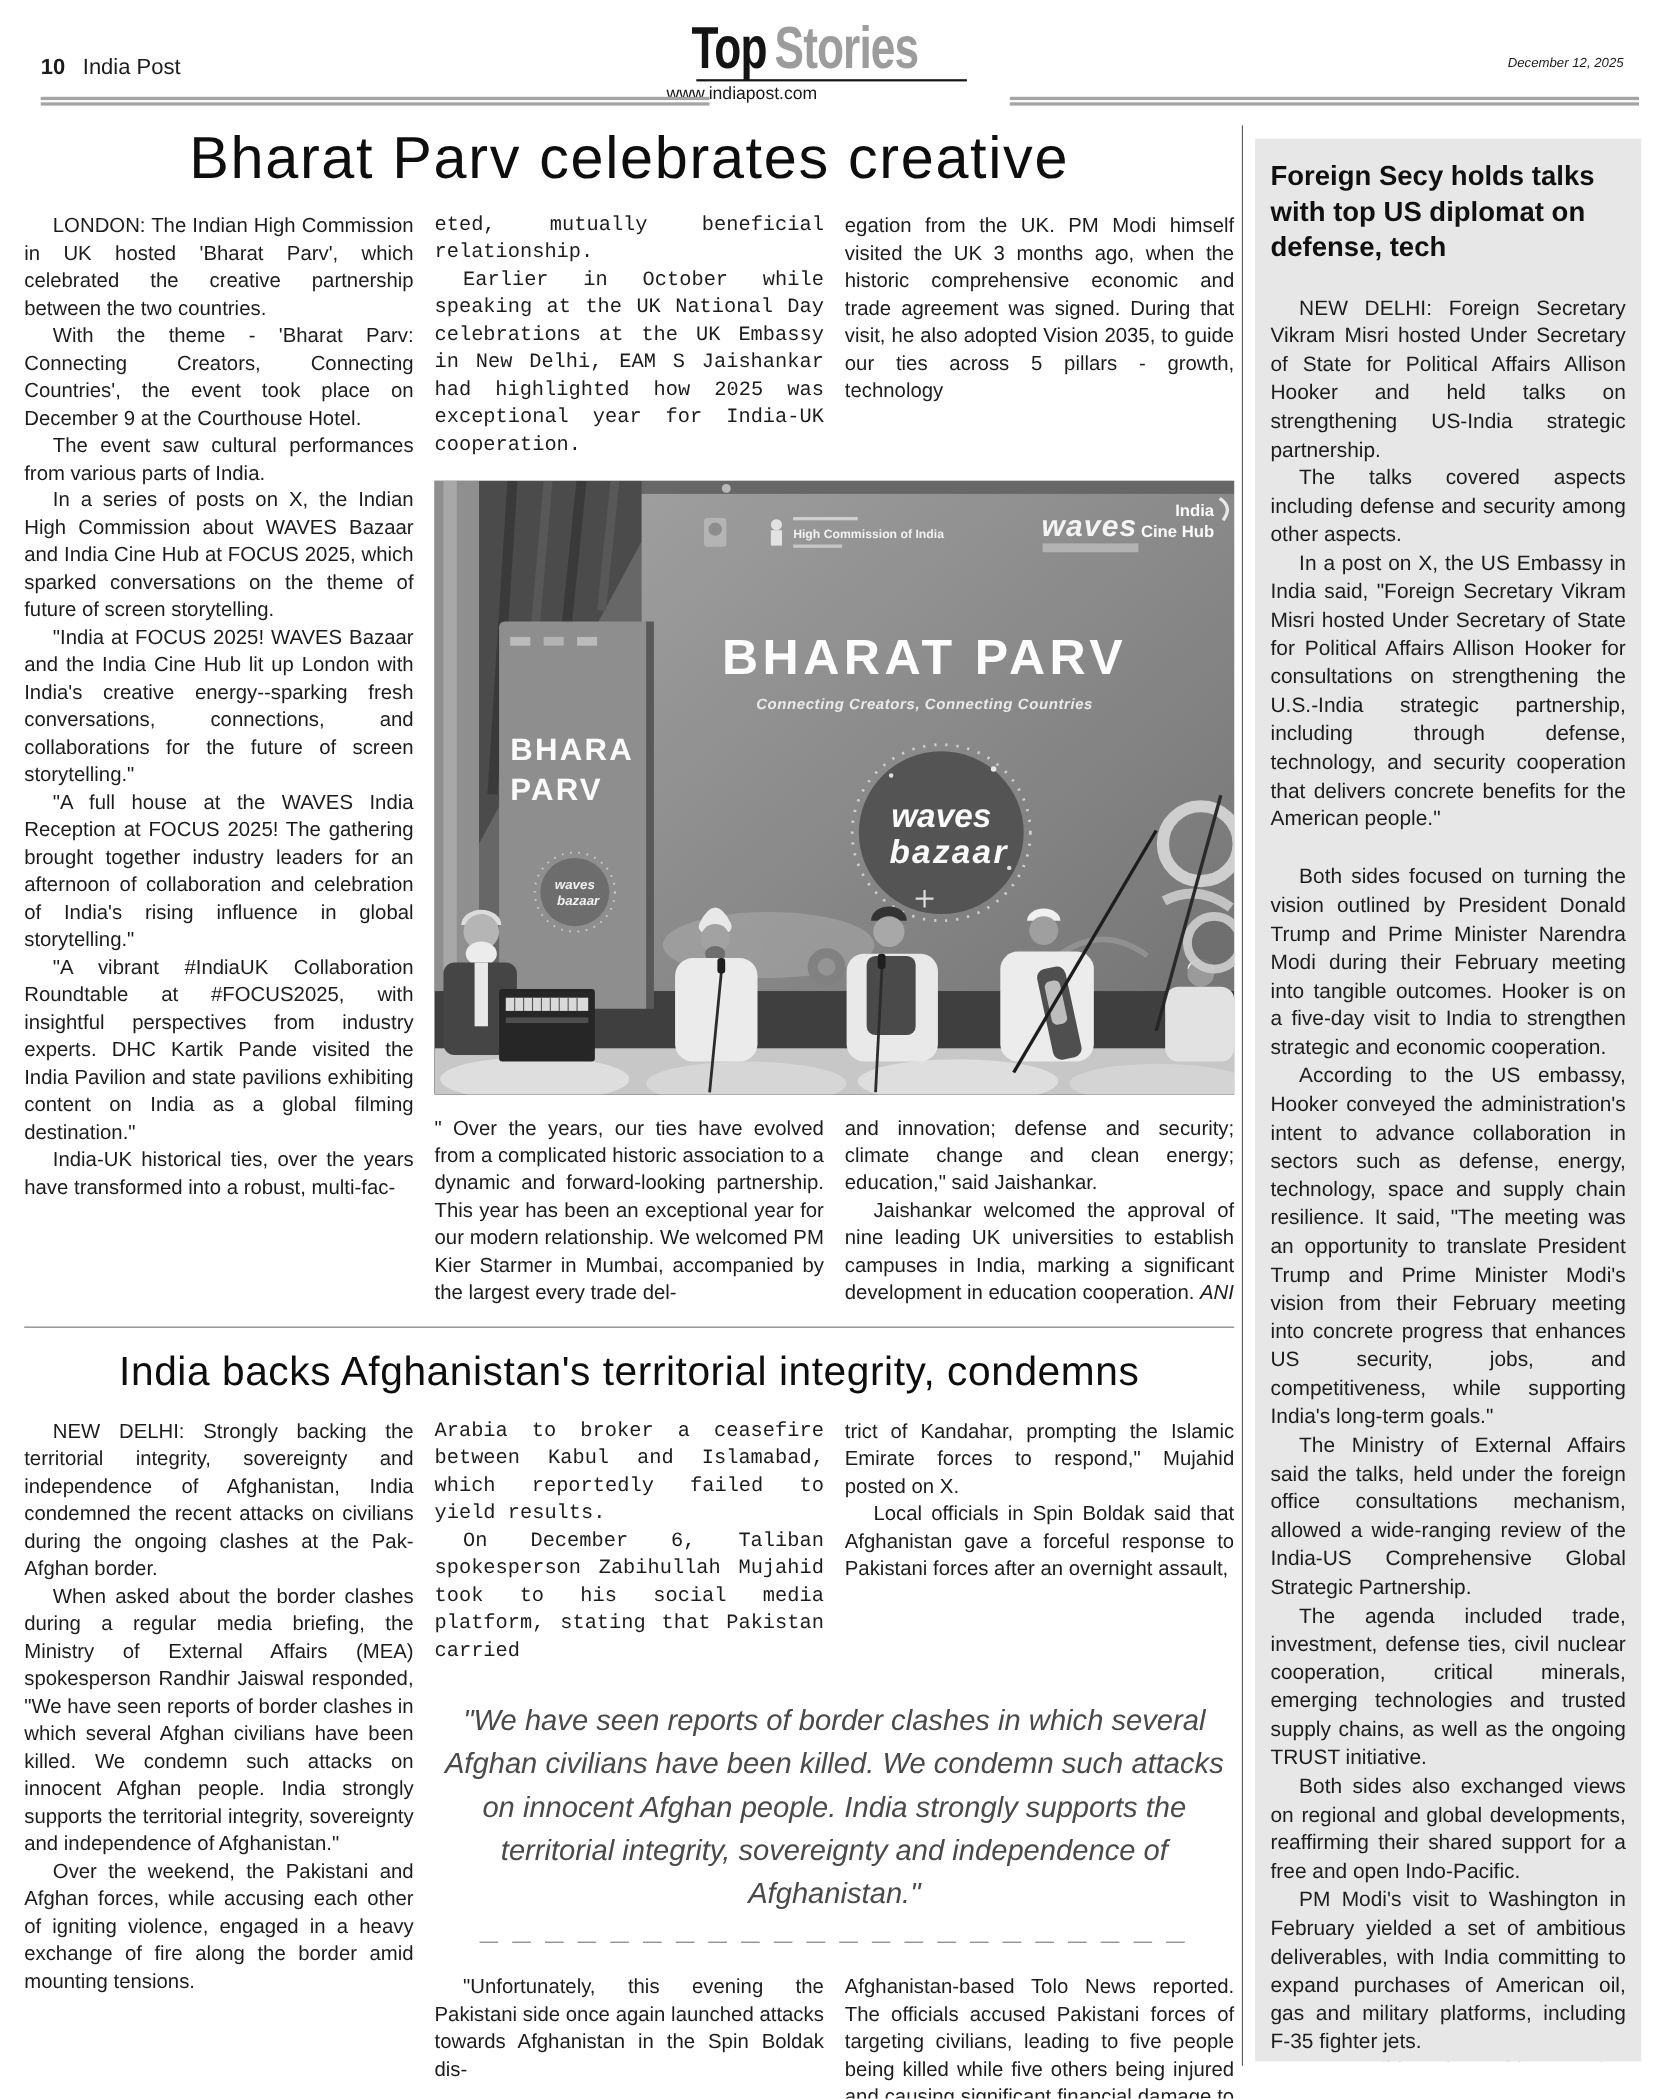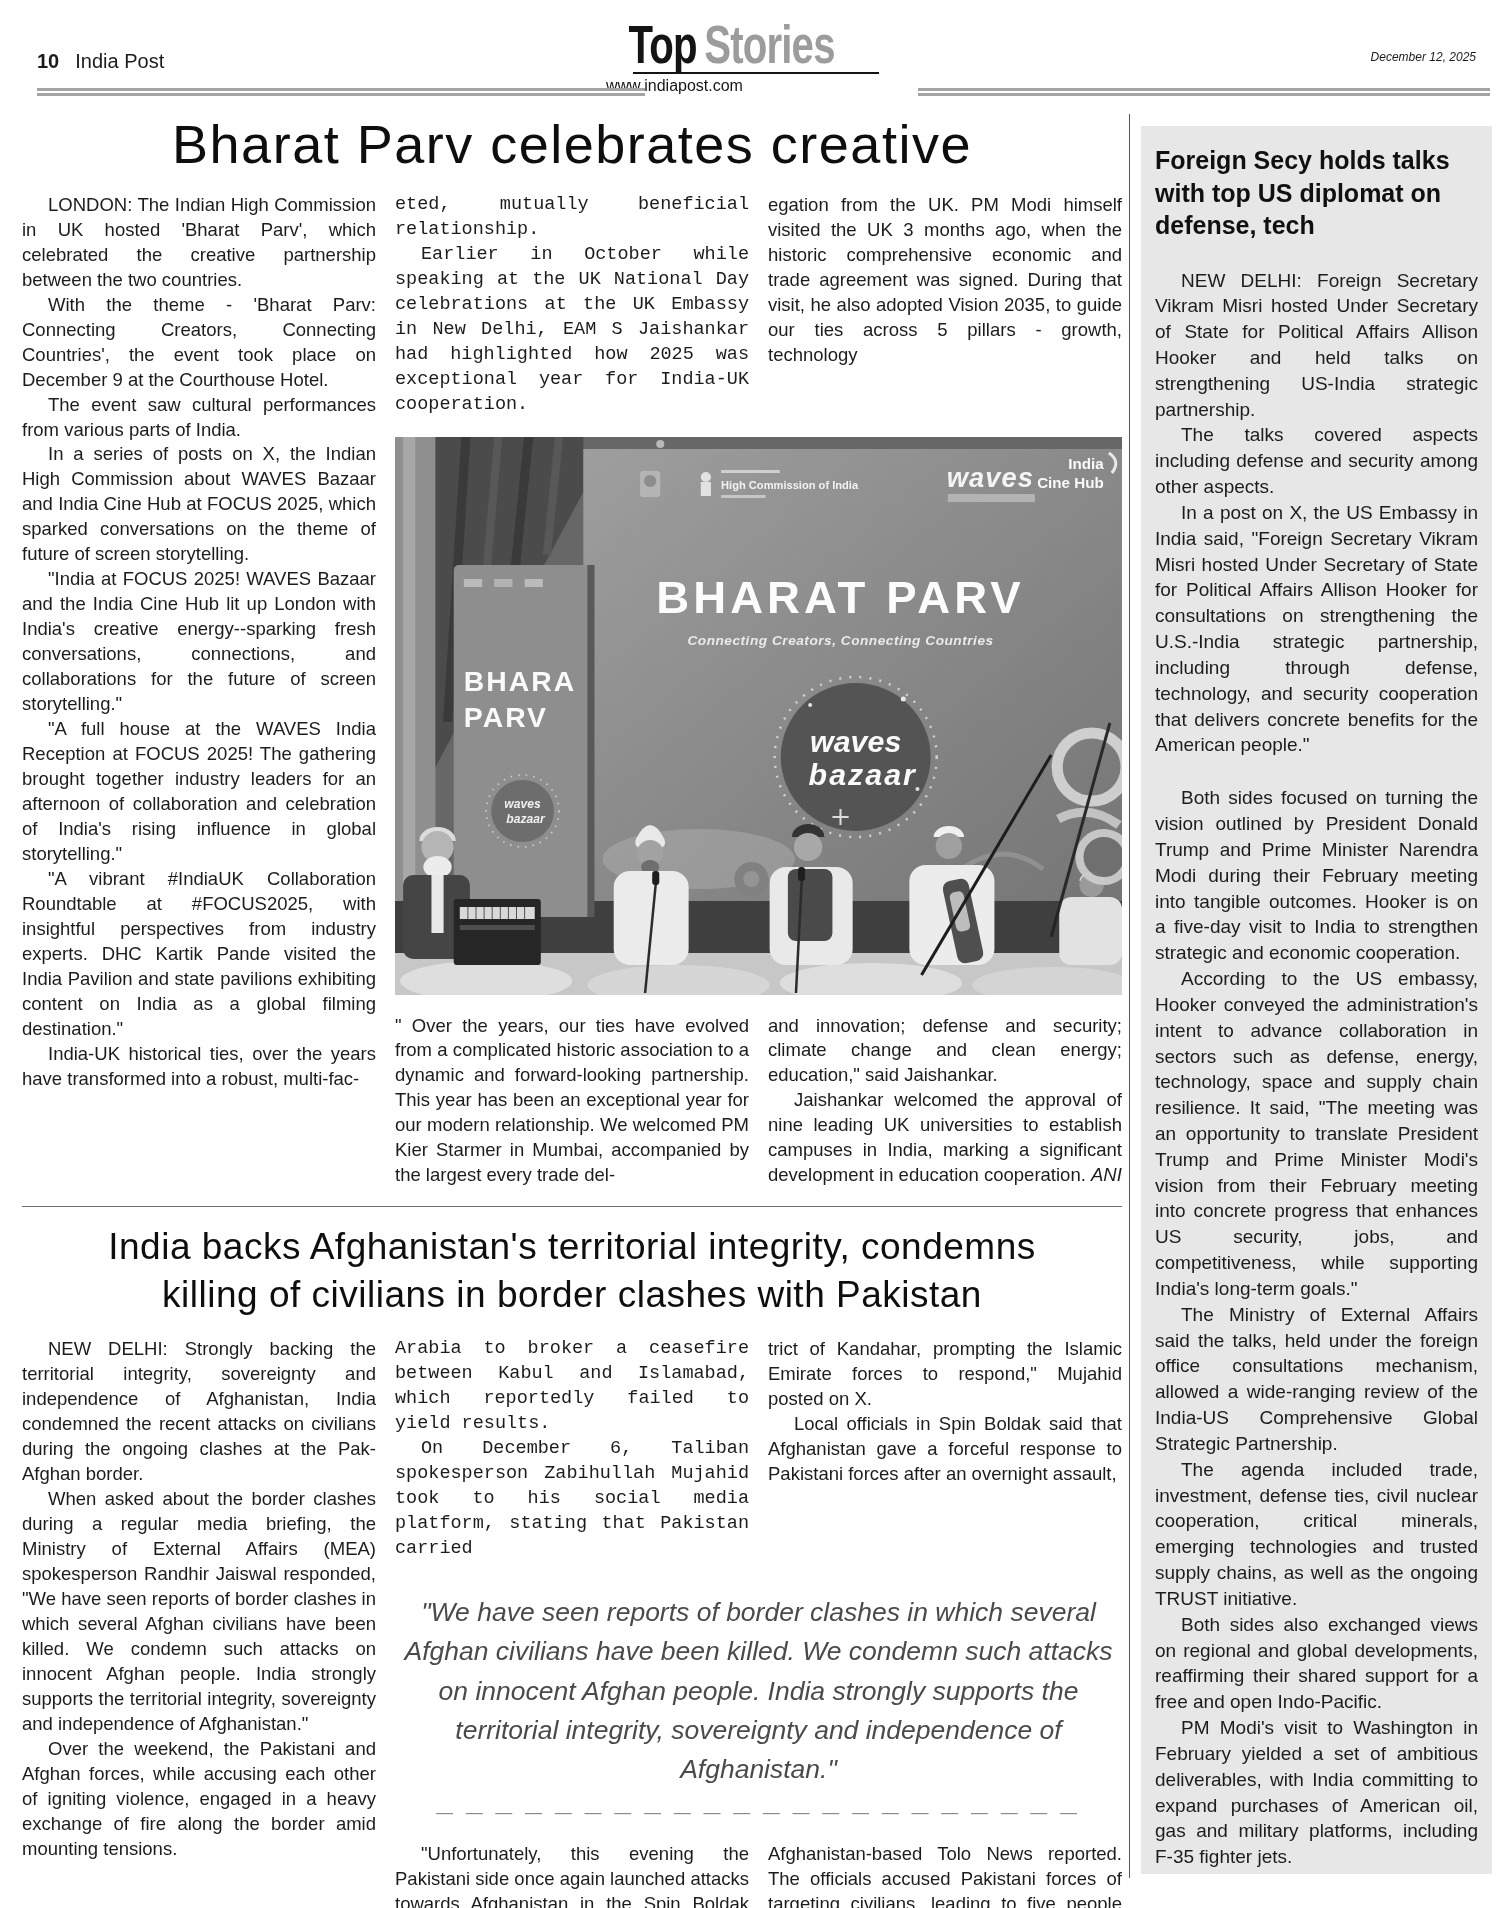--- a/index.html
+++ b/index.html
@@ -268,21 +268,20 @@
             <p><span>Jaishankar welcomed the approval of nine leading UK universities to establish campuses in India, marking a significant development in education cooperation.</span> <em class="credit">ANI</em></p>
           </div>
         </div>
       </section>
 
       <hr class="sep">
 
       <section>
         <h2 class="headline2">
           <span>India backs Afghanistan's territorial integrity, condemns</span><br>
-          <span>killing of civilians in border clashes with Pakistan</span>
         </h2>
         <div class="grid a2">
           <div class="c1">
             <p>NEW DELHI: Strongly backing the territorial integrity, sovereignty and independence of Afghanistan, India condemned the recent attacks on civilians during the ongoing clashes at the Pak-Afghan border.</p>
             <p>When asked about the border clashes during a regular media briefing, the Ministry of External Affairs (MEA) spokesperson Randhir Jaiswal responded, "We have seen reports of border clashes in which several Afghan civilians have been killed. We condemn such attacks on innocent Afghan people. India strongly supports the territorial integrity, sovereignty and independence of Afghanistan."</p>
             <p>Over the weekend, the Pakistani and Afghan forces, while accusing each other of igniting violence, engaged in a heavy exchange of fire along the border amid mounting tensions.</p>
 
           </div>
           <div class="c2t">
             <p class="flush">Arabia to broker a ceasefire between Kabul and Islamabad, which reportedly failed to yield results.</p>

